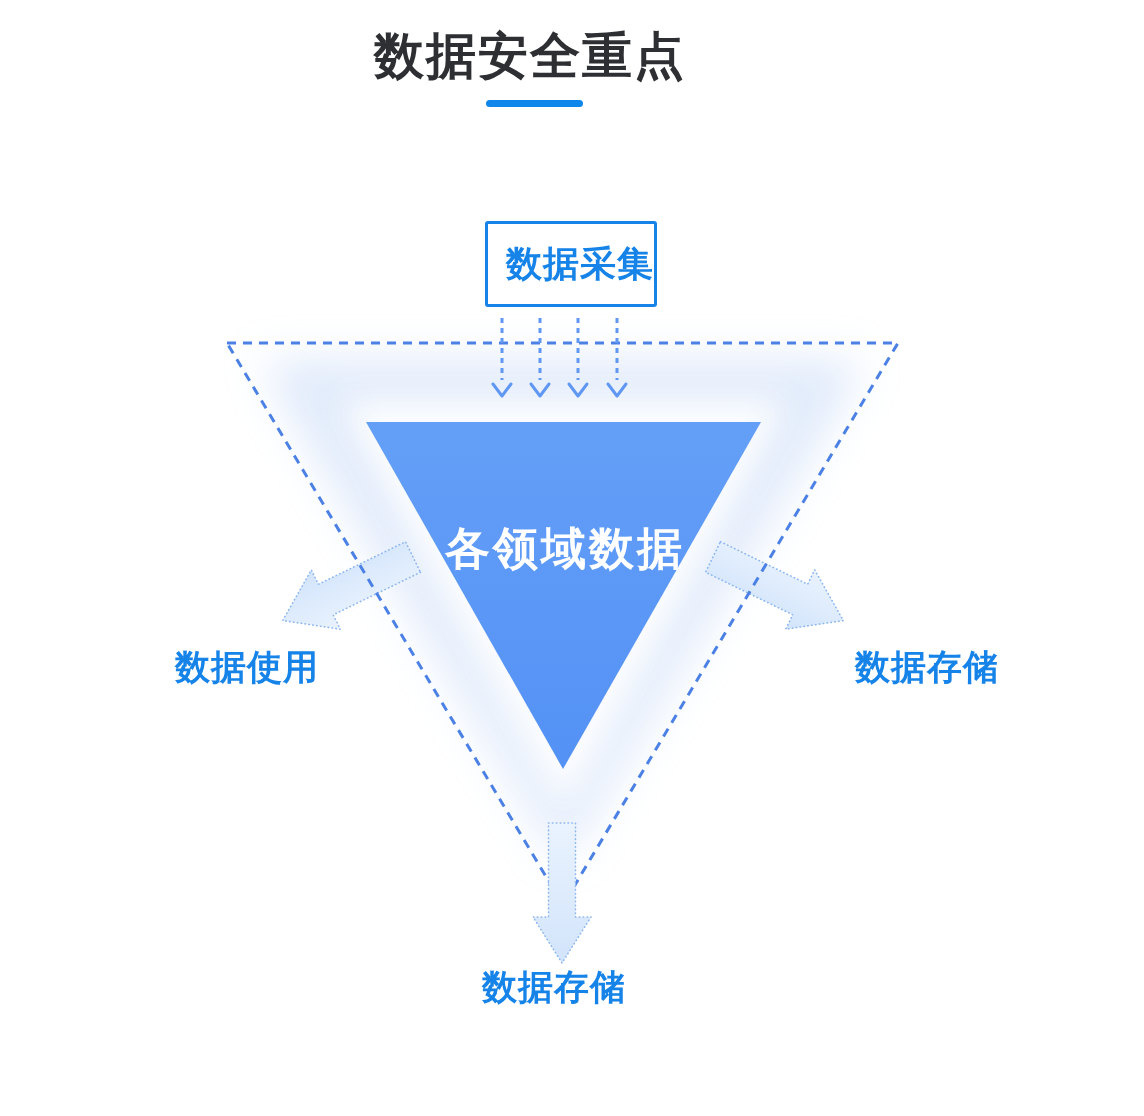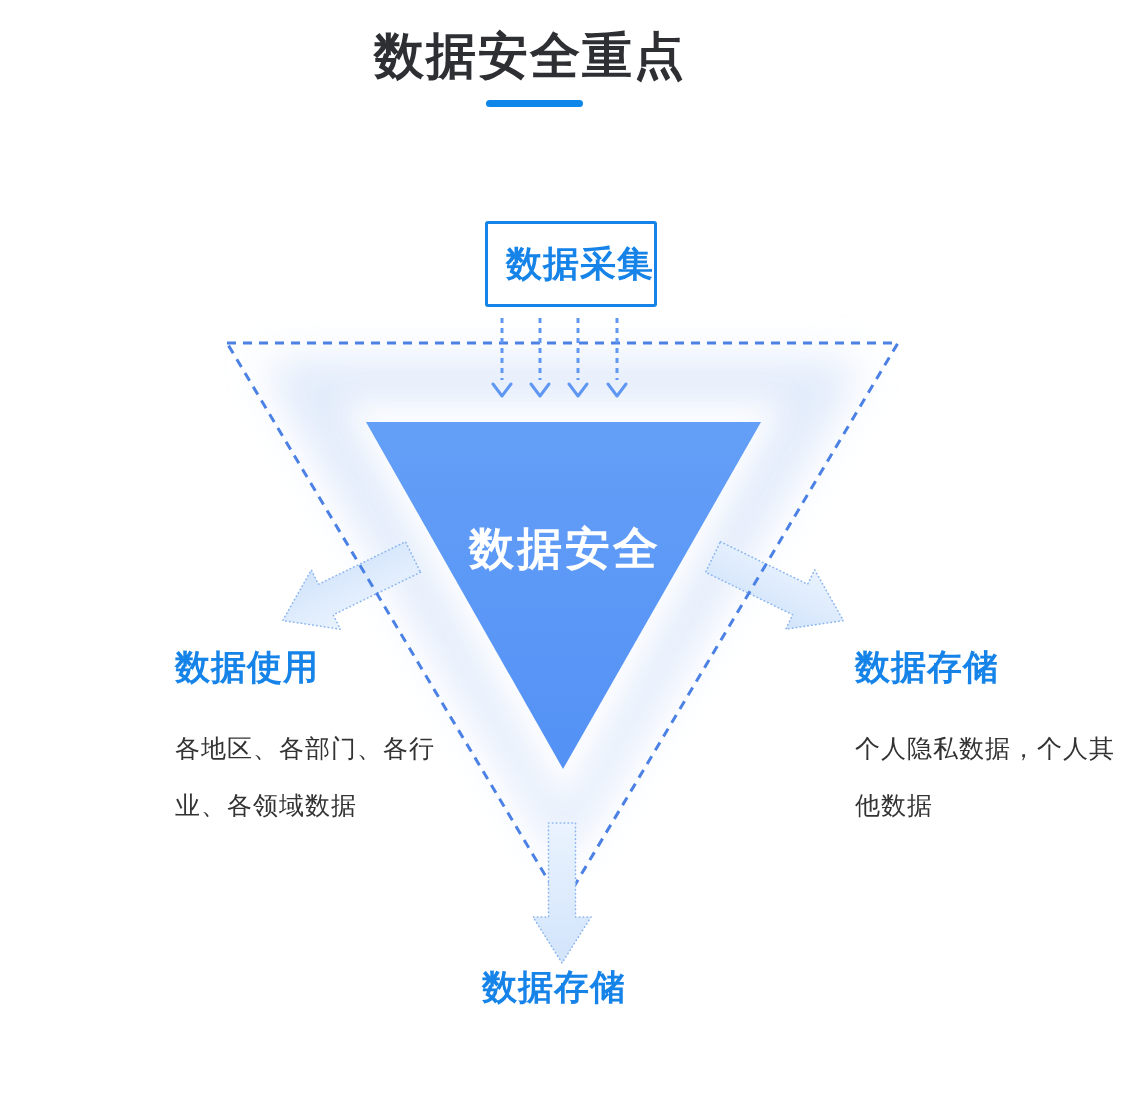--- a/index.html
+++ b/index.html
@@ -189,31 +189,27 @@
         <line class="small-arrow-line" x1="617" y1="318" x2="617" y2="380"></line>
         <path class="small-arrow-head" d="M608,384 L617,396 L626,384"></path>
       </g>
     </g>
   </svg>
 
   <div class="source-box">
     <span>数据采集</span>
   </div>
 
-  <div class="funnel-label">数据安全</div>
+  <div class="funnel-label">各领域数据</div>
 
   <div class="section section-left">
     <div class="section-title">数据使用</div>
-    <div class="section-desc">各地区、各部门、各行
-业、各领域数据</div>
   </div>
 
   <div class="section section-right">
     <div class="section-title">数据存储</div>
-    <div class="section-desc">个人隐私数据，个人其
-他数据</div>
   </div>
 
   <div class="section section-bottom">
     <div class="section-title">数据存储</div>
   </div>
 
 </div>
 
 </body></html>

